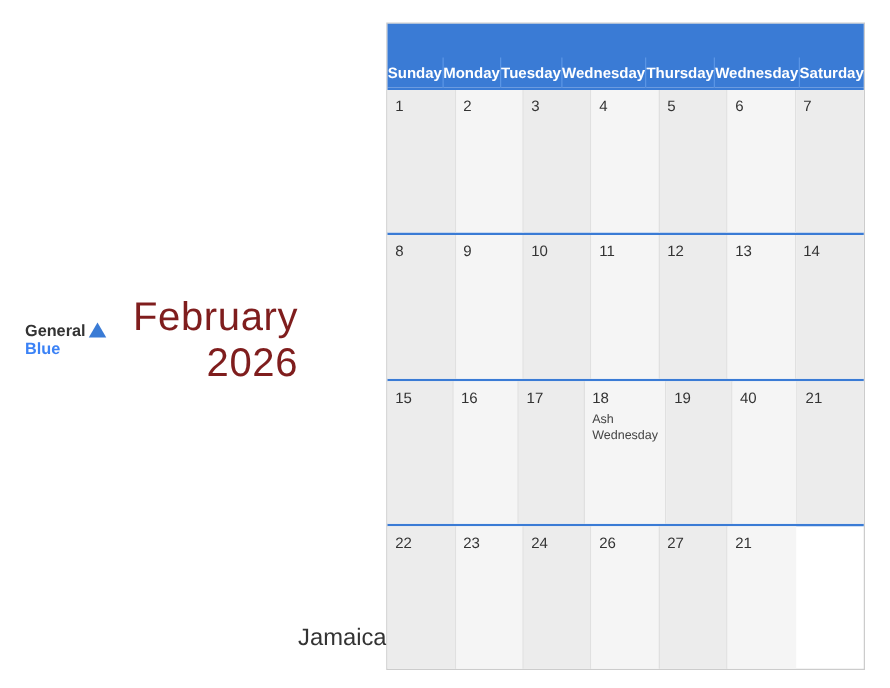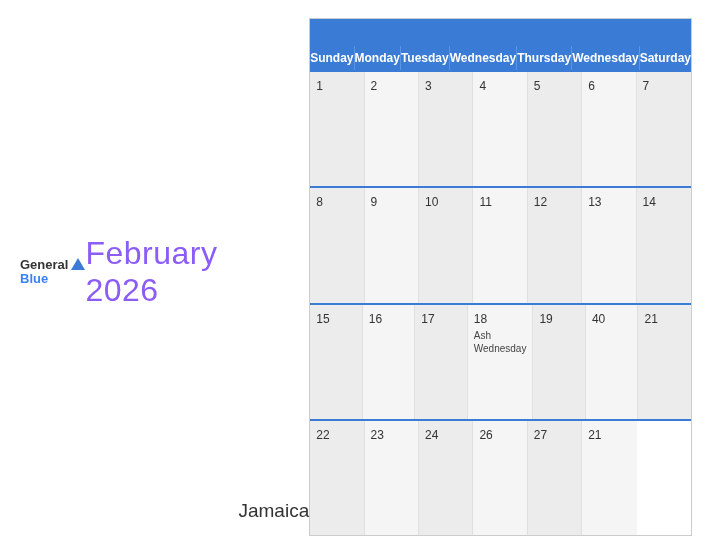--- a/index.html
+++ b/index.html
@@ -50,22 +50,23 @@
       flex-direction: column;
       align-items: flex-start;
     }
     .logo-row1 {
       display: flex;
       align-items: center;
     }
     .month-title {
       font-size: 32px;
       font-weight: normal;
-      color: #8b5cf6;
+      color: #7f1d1d;
       letter-spacing: 0.5px;
+      text-align: right;
     }
     .country {
       font-size: 19px;
       color: #333;
       align-self: flex-end;
       padding-bottom: 4px;
     }
     .calendar {
       flex: 1;
       display: flex;

